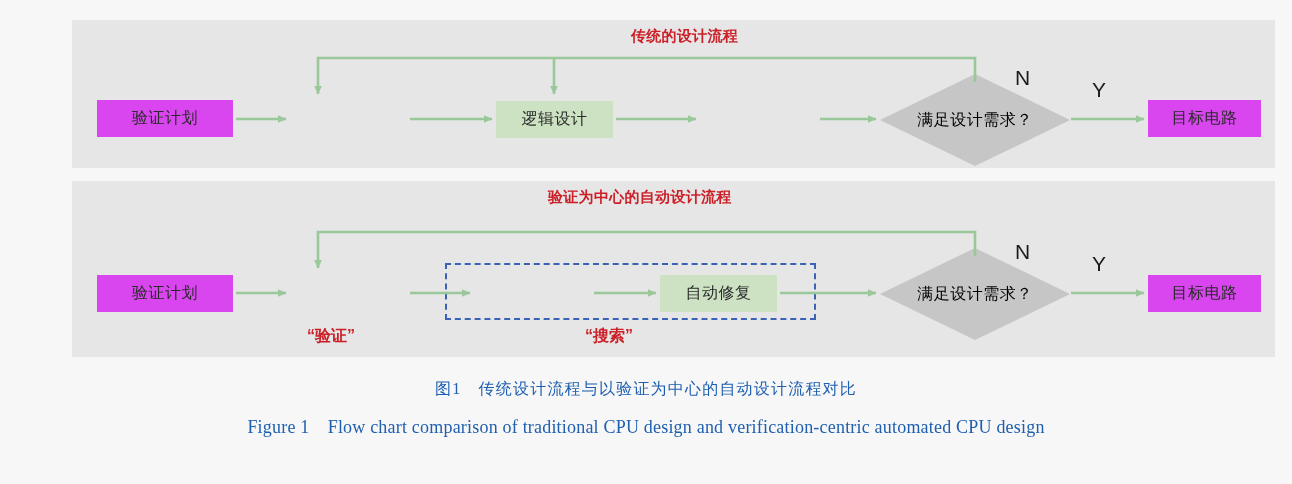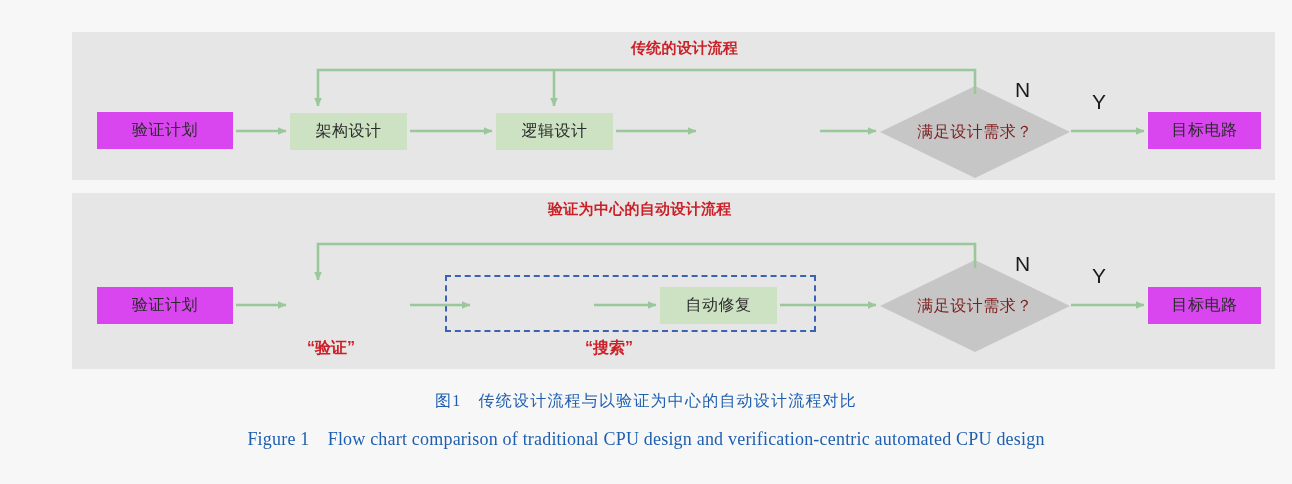--- a/index.html
+++ b/index.html
@@ -9,21 +9,21 @@
   }
   body {
     width: 1292px;
     height: 484px;
     font-family: "Liberation Sans", "DejaVu Sans", sans-serif;
     position: relative;
     overflow: hidden;
   }
   #figure {
     position: absolute;
-    left: 0; top: 12px;
+    left: 0; top: 0;
     width: 1292px; height: 420px;
   }
   .panel {
     position: absolute;
     background: #e6e6e6;
   }
   #panel-traditional { left: 72px; top: 20px; width: 1203px; height: 148px; }
   #panel-automated   { left: 72px; top: 181px; width: 1203px; height: 176px; }
 
   .panel-title {
@@ -50,21 +50,21 @@
 
   .diamond {
     position: absolute;
     display: flex;
     align-items: center;
     justify-content: center;
     background: #c6c6c6;
     -webkit-clip-path: polygon(50% 0%, 100% 50%, 50% 100%, 0% 50%);
     clip-path: polygon(50% 0%, 100% 50%, 50% 100%, 0% 50%);
     font-size: 16px;
-    color: #7f1d1d;
+    color: #000000;
     white-space: nowrap;
     letter-spacing: 0.5px;
   }
 
   .branch-label {
     position: absolute;
     font-size: 21px;
     color: #1a1a1a;
     font-family: "Liberation Sans", "DejaVu Sans", sans-serif;
   }
@@ -106,21 +106,20 @@
 <body>
 
 <div id="figure">
 
   <div class="panel" id="panel-traditional"></div>
 
   <div class="panel-title" style="left:631px; top:27px;">传统的设计流程</div>
 
   <div class="node node-beige" style="left:97px; top:100px; width:136px; height:37px;">验证计划</div>
 
-  <div class="node node-green" style="left:290px; top:101px; width:117px; height:37px;">架构设计</div>
 
   <div class="node node-green" style="left:496px; top:101px; width:117px; height:37px;">逻辑设计</div>
 
 
   <div class="diamond" style="left:880px; top:74px; width:190px; height:92px;">满足设计需求？</div>
 
   <div class="node node-beige" style="left:1148px; top:100px; width:113px; height:37px;">目标电路</div>
 
   <div class="branch-label" style="left:1015px; top:66px;">N</div>
 

